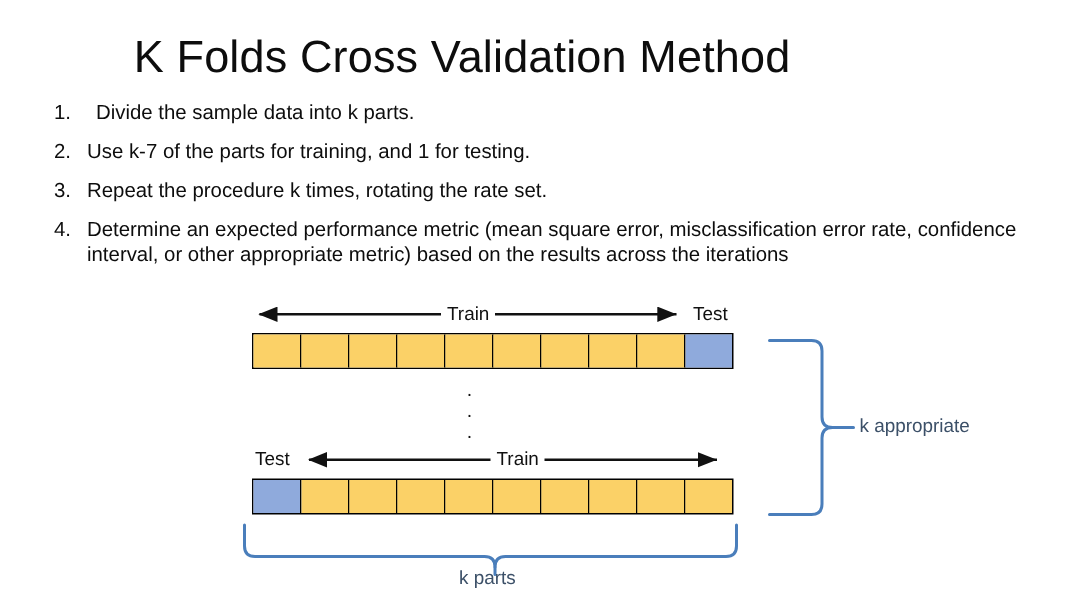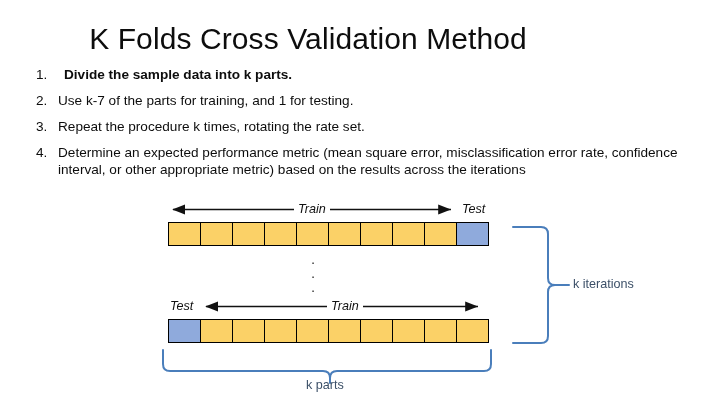--- a/index.html
+++ b/index.html
@@ -46,21 +46,21 @@
     color: #0d0d0d;
   }
   .step-num {
     width: 22px;
     flex: 0 0 22px;
     text-align: left;
   }
   .step-text {
     flex: 1 1 auto;
   }
-  .step-row.indented .step-text { padding-left: 6px; font-weight: bold; }
+  .step-row.indented .step-text { padding-left: 6px; }
 
   
   #diagram {
     position: absolute;
     left: 0;
     top: 0;
     width: 720px;
     height: 405px;
     pointer-events: none;
   }
@@ -86,21 +86,20 @@
   .fold-cell.test  { background: #8faadc; }
 
   
   .seg-label {
     position: absolute;
     font-size: 12.6px;
     color: #111111;
     background: #ffffff;
     padding: 0 4px;
     white-space: nowrap;
-    font-style: italic;
   }
   #label-train-top { left: 294px; top: 202px; }
   #label-test-top  { left: 458px; top: 202px; }
   #label-test-bottom { left: 166px; top: 299px; }
   #label-train-bottom { left: 327px; top: 299px; }
 
   
   #vertical-dots {
     position: absolute;
     left: 305px;
@@ -205,14 +204,14 @@
 <div class="seg-label" id="label-test-top">Test</div>
 <div class="seg-label" id="label-test-bottom">Test</div>
 <div class="seg-label" id="label-train-bottom">Train</div>
 
 <div id="vertical-dots">
   <span>.</span>
   <span>.</span>
   <span>.</span>
 </div>
 
-<div class="brace-label" id="label-k-iterations">k iterations</div>
+<div class="brace-label" id="label-k-iterations">k appropriate</div>
 <div class="brace-label" id="label-k-parts">k parts</div>
 
 </body></html>

